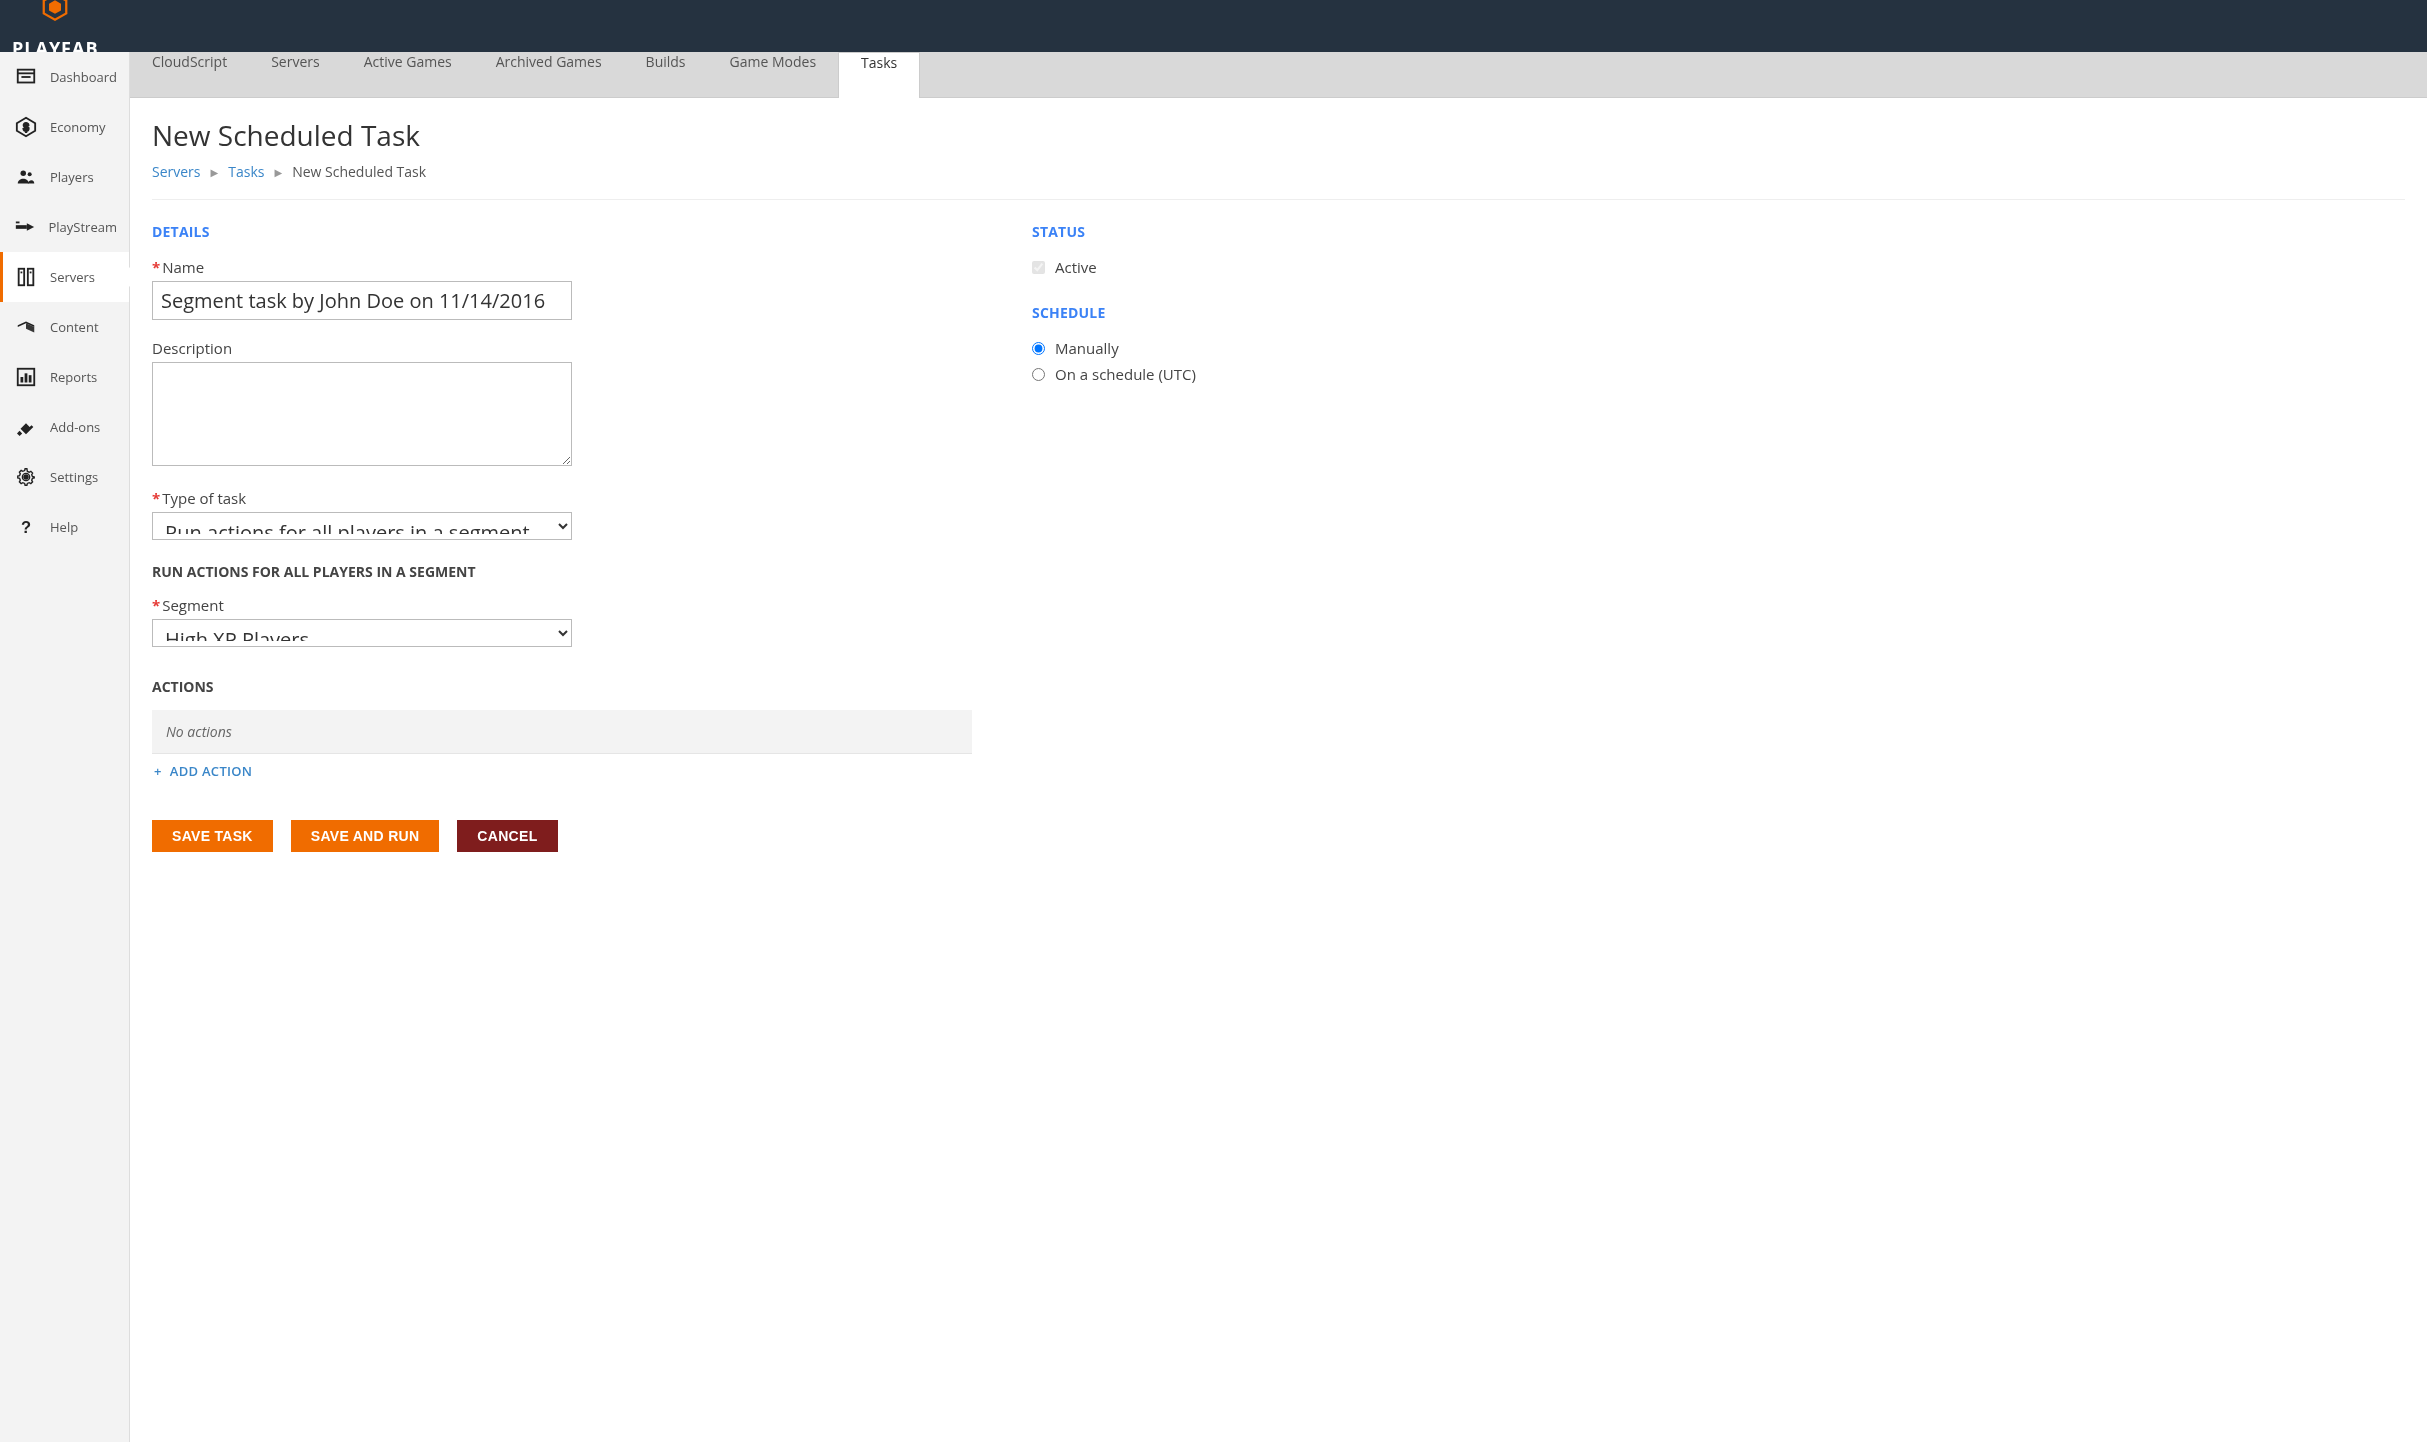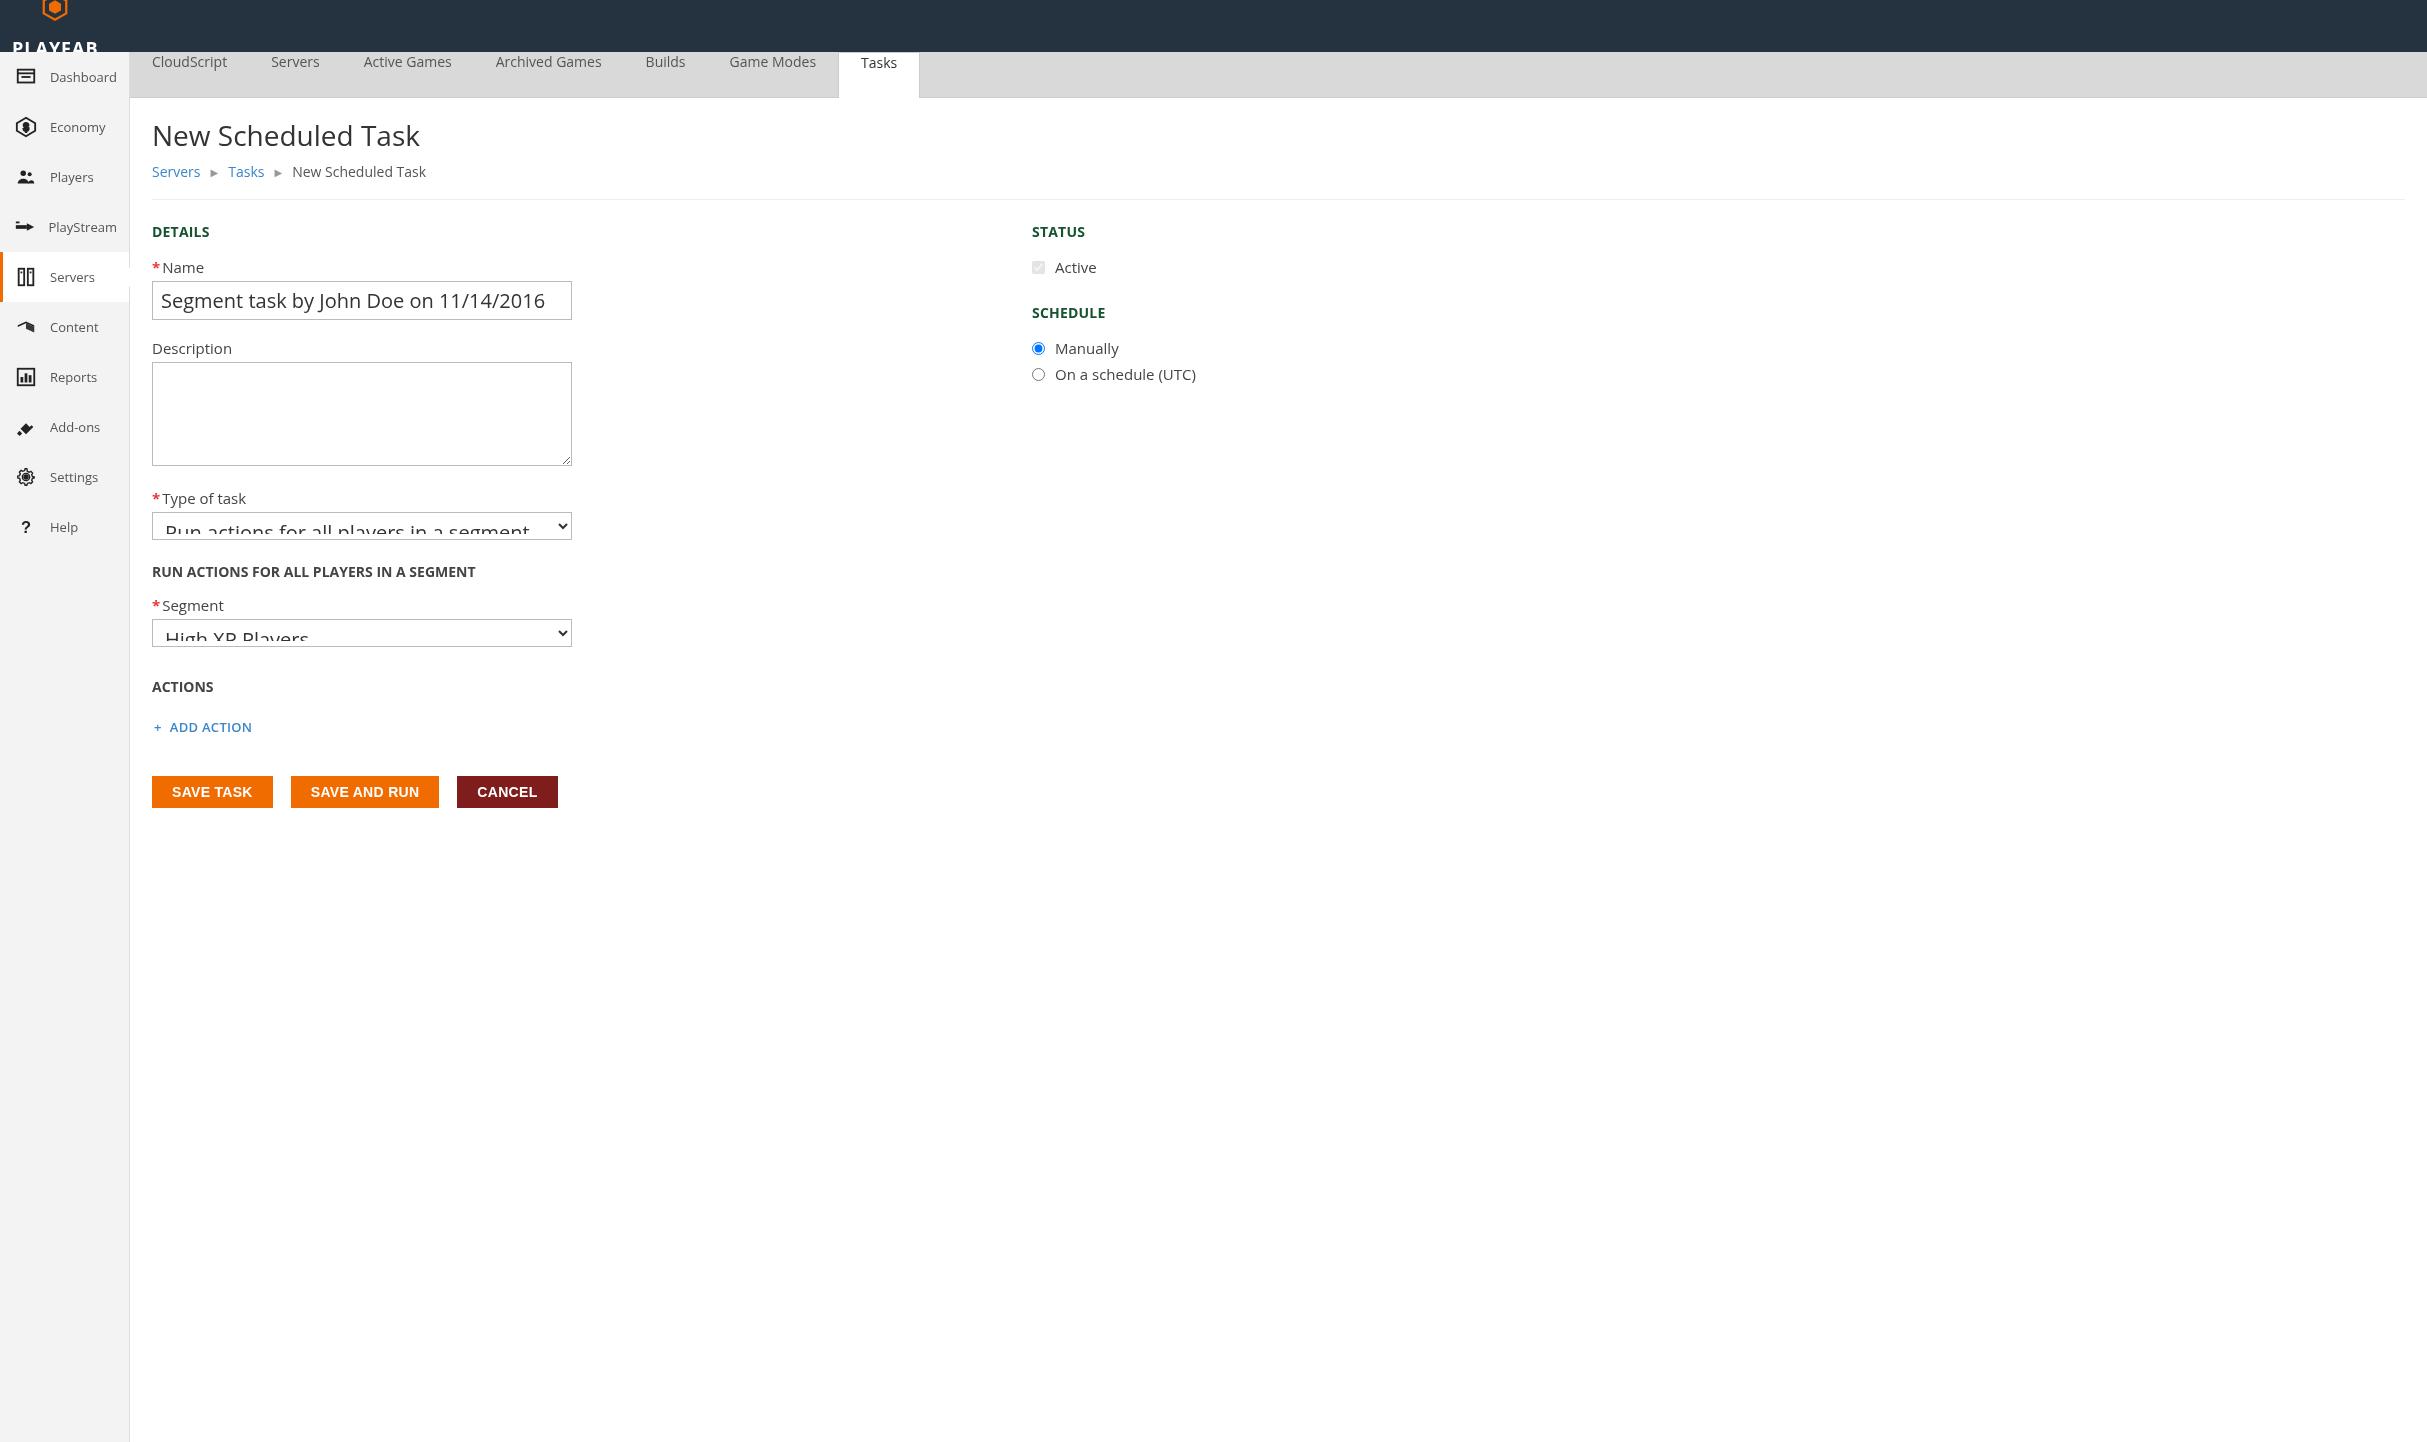--- a/index.html
+++ b/index.html
@@ -125,21 +125,21 @@
   .breadcrumb a { color: #3a86c8; text-decoration: none; cursor: pointer; }
   .breadcrumb .sep { color: #999; font-size: 10px; }
 
   .columns { display: flex; gap: 60px; }
   .col-left { flex: 0 0 820px; max-width: 820px; }
   .col-right { flex: 0 0 260px; }
 
   .section-head {
     font-size: 14px;
     font-weight: 700;
-    color: #14532d;
+    color: #3b82f6;
     margin-bottom: 16px;
     letter-spacing: 0.2px;
   }
 
   .field { margin-bottom: 18px; }
   .field-label {
     font-size: 15px;
     color: #444;
     margin-bottom: 4px;
     display: block;
@@ -392,20 +392,21 @@
           <div class="field">
             <label class="field-label"><span class="req">*</span><span>Segment</span></label>
             <select>
               <option>High XP Players</option>
             </select>
           </div>
 
           <div class="subsection-head" style="margin-top:26px">ACTIONS</div>
 
           <div class="actions-box">
+            <div class="actions-empty">No actions</div>
             <div class="add-action">
               <span>+</span>
               <span>ADD ACTION</span>
             </div>
           </div>
 
           <div class="btn-row">
             <button class="btn btn-primary">SAVE TASK</button>
             <button class="btn btn-primary">SAVE AND RUN</button>
             <button class="btn btn-secondary">CANCEL</button>

